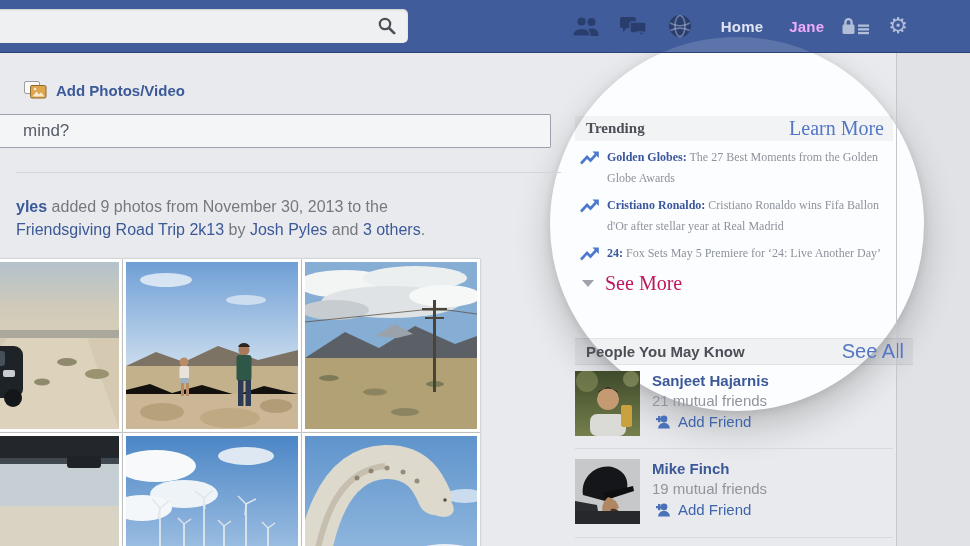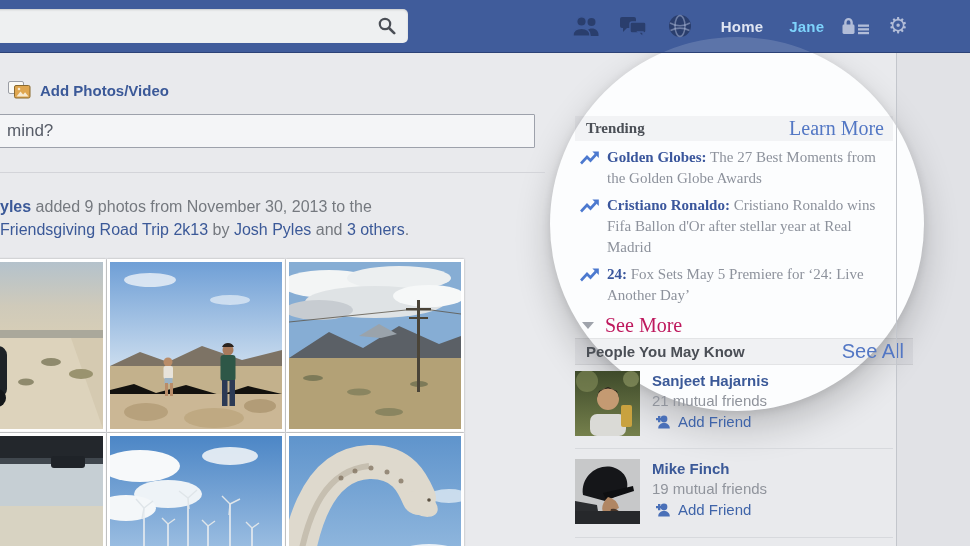--- a/index.html
+++ b/index.html
@@ -16,24 +16,24 @@
   .topbar .lens-arc{position:absolute;left:550px;top:37px;width:374px;height:374px;border-radius:50%;
           background:rgba(255,255,255,.15);}
   .searchbox{position:absolute;left:-26px;top:9px;width:434px;height:34px;background:#eef0f1;
           border-radius:5px;border:0;box-shadow:inset 0 1px 2px rgba(0,0,0,.15);}
   .searchbox input{position:absolute;left:36px;top:0;width:350px;height:34px;border:0;background:transparent;
           outline:none;font-size:14px;color:#333;font-family:inherit;}
   .search-glyph{position:absolute;right:12px;top:8px;width:18px;height:18px;}
   .nav-right{position:absolute;right:62px;top:0;height:52px;display:flex;align-items:center;gap:17px;}
   .nav-icon{display:flex;align-items:center;justify-content:center;width:30px;height:30px;cursor:pointer;}
   .nav-link{color:#dfe5f2;font-size:15px;font-weight:bold;letter-spacing:.2px;cursor:pointer;margin-left:9px;}
-  .nav-link.profile{color:#7dd3fc;}
+  .nav-link.profile{color:#f0abfc;}
   .gear{font-size:22px;line-height:22px;color:#b2bdd8;cursor:pointer;}
   
-  .leftcol{position:absolute;left:0;top:52px;width:545px;height:494px;z-index:2;}
+  .leftcol{position:absolute;left:16px;top:52px;width:545px;height:494px;z-index:2;}
   .add-photos{position:absolute;left:8px;top:29px;display:flex;align-items:center;gap:9px;cursor:pointer;}
   .add-photos .label{font-size:15px;font-weight:bold;color:#3b5998;}
   .status-input{position:absolute;left:-30px;top:62px;width:565px;height:34px;background:#f4f5f7;
           border:1px solid #9da1ab;border-radius:1px;box-sizing:border-box;color:#585d68;
           font-size:17px;padding:0 10px 0 36px;font-family:inherit;outline:none;}
   .composer-divider{position:absolute;left:0;top:120px;width:545px;height:1px;background:#d3d4d9;}
   .post-text{position:absolute;left:0;top:143px;width:525px;font-size:16px;line-height:23px;color:#75797f;}
   .post-text .b-link{color:#3b5998;font-weight:bold;cursor:pointer;}
   .post-text .link{color:#3b5998;cursor:pointer;}
   .photo{position:absolute;width:178px;height:173px;border:3px solid #fff;box-sizing:border-box;
@@ -43,21 +43,21 @@
   .p4{left:-72px;top:381px;} .p5{left:107px;top:381px;} .p6{left:286px;top:381px;}
   
   .sidebar{position:absolute;left:575px;top:116px;width:318px;z-index:2;font-family:Liberation Serif, serif;}
   .sb-header{display:flex;justify-content:space-between;align-items:center;height:25px;
           background:rgba(20,24,35,.045);padding:0 9px 0 11px;}
   .sb-title{font-size:15px;font-weight:bold;color:#4b4f56;}
   .sb-link{font-size:20px;color:#5377c4;cursor:pointer;text-decoration:none;margin-left:6px;}
   .trend-list{margin-top:6px;}
   .trend-item{display:flex;margin-bottom:6px;cursor:pointer;}
   .trend-icon{flex:none;width:20px;height:15px;margin:3px 7px 0 5px;}
-  .trend-text{width:282px;font-size:15px;line-height:21px;color:#8d929c;}
+  .trend-text{width:282px;font-size:12px;line-height:21px;color:#8d929c;}
   .trend-topic{font-weight:bold;color:#3a569c;}
   .see-more{display:flex;align-items:center;margin:8px 0 0 7px;cursor:pointer;}
   .caret-down{width:0;height:0;border-left:6px solid transparent;border-right:6px solid transparent;
           border-top:7px solid #9fa3ab;margin-right:11px;}
   .see-more-label{font-size:20px;color:#be185d;}
   .pymk-header{position:absolute;left:575px;top:338px;width:318px;height:25px;z-index:2;
           display:flex;justify-content:space-between;align-items:center;
           background:rgba(20,24,35,.05);border-top:1px solid rgba(0,0,0,.05);
           border-bottom:1px solid rgba(0,0,0,.05);padding:0 9px 0 11px;box-sizing:content-box;}
   .person{position:absolute;left:575px;display:flex;z-index:2;}

